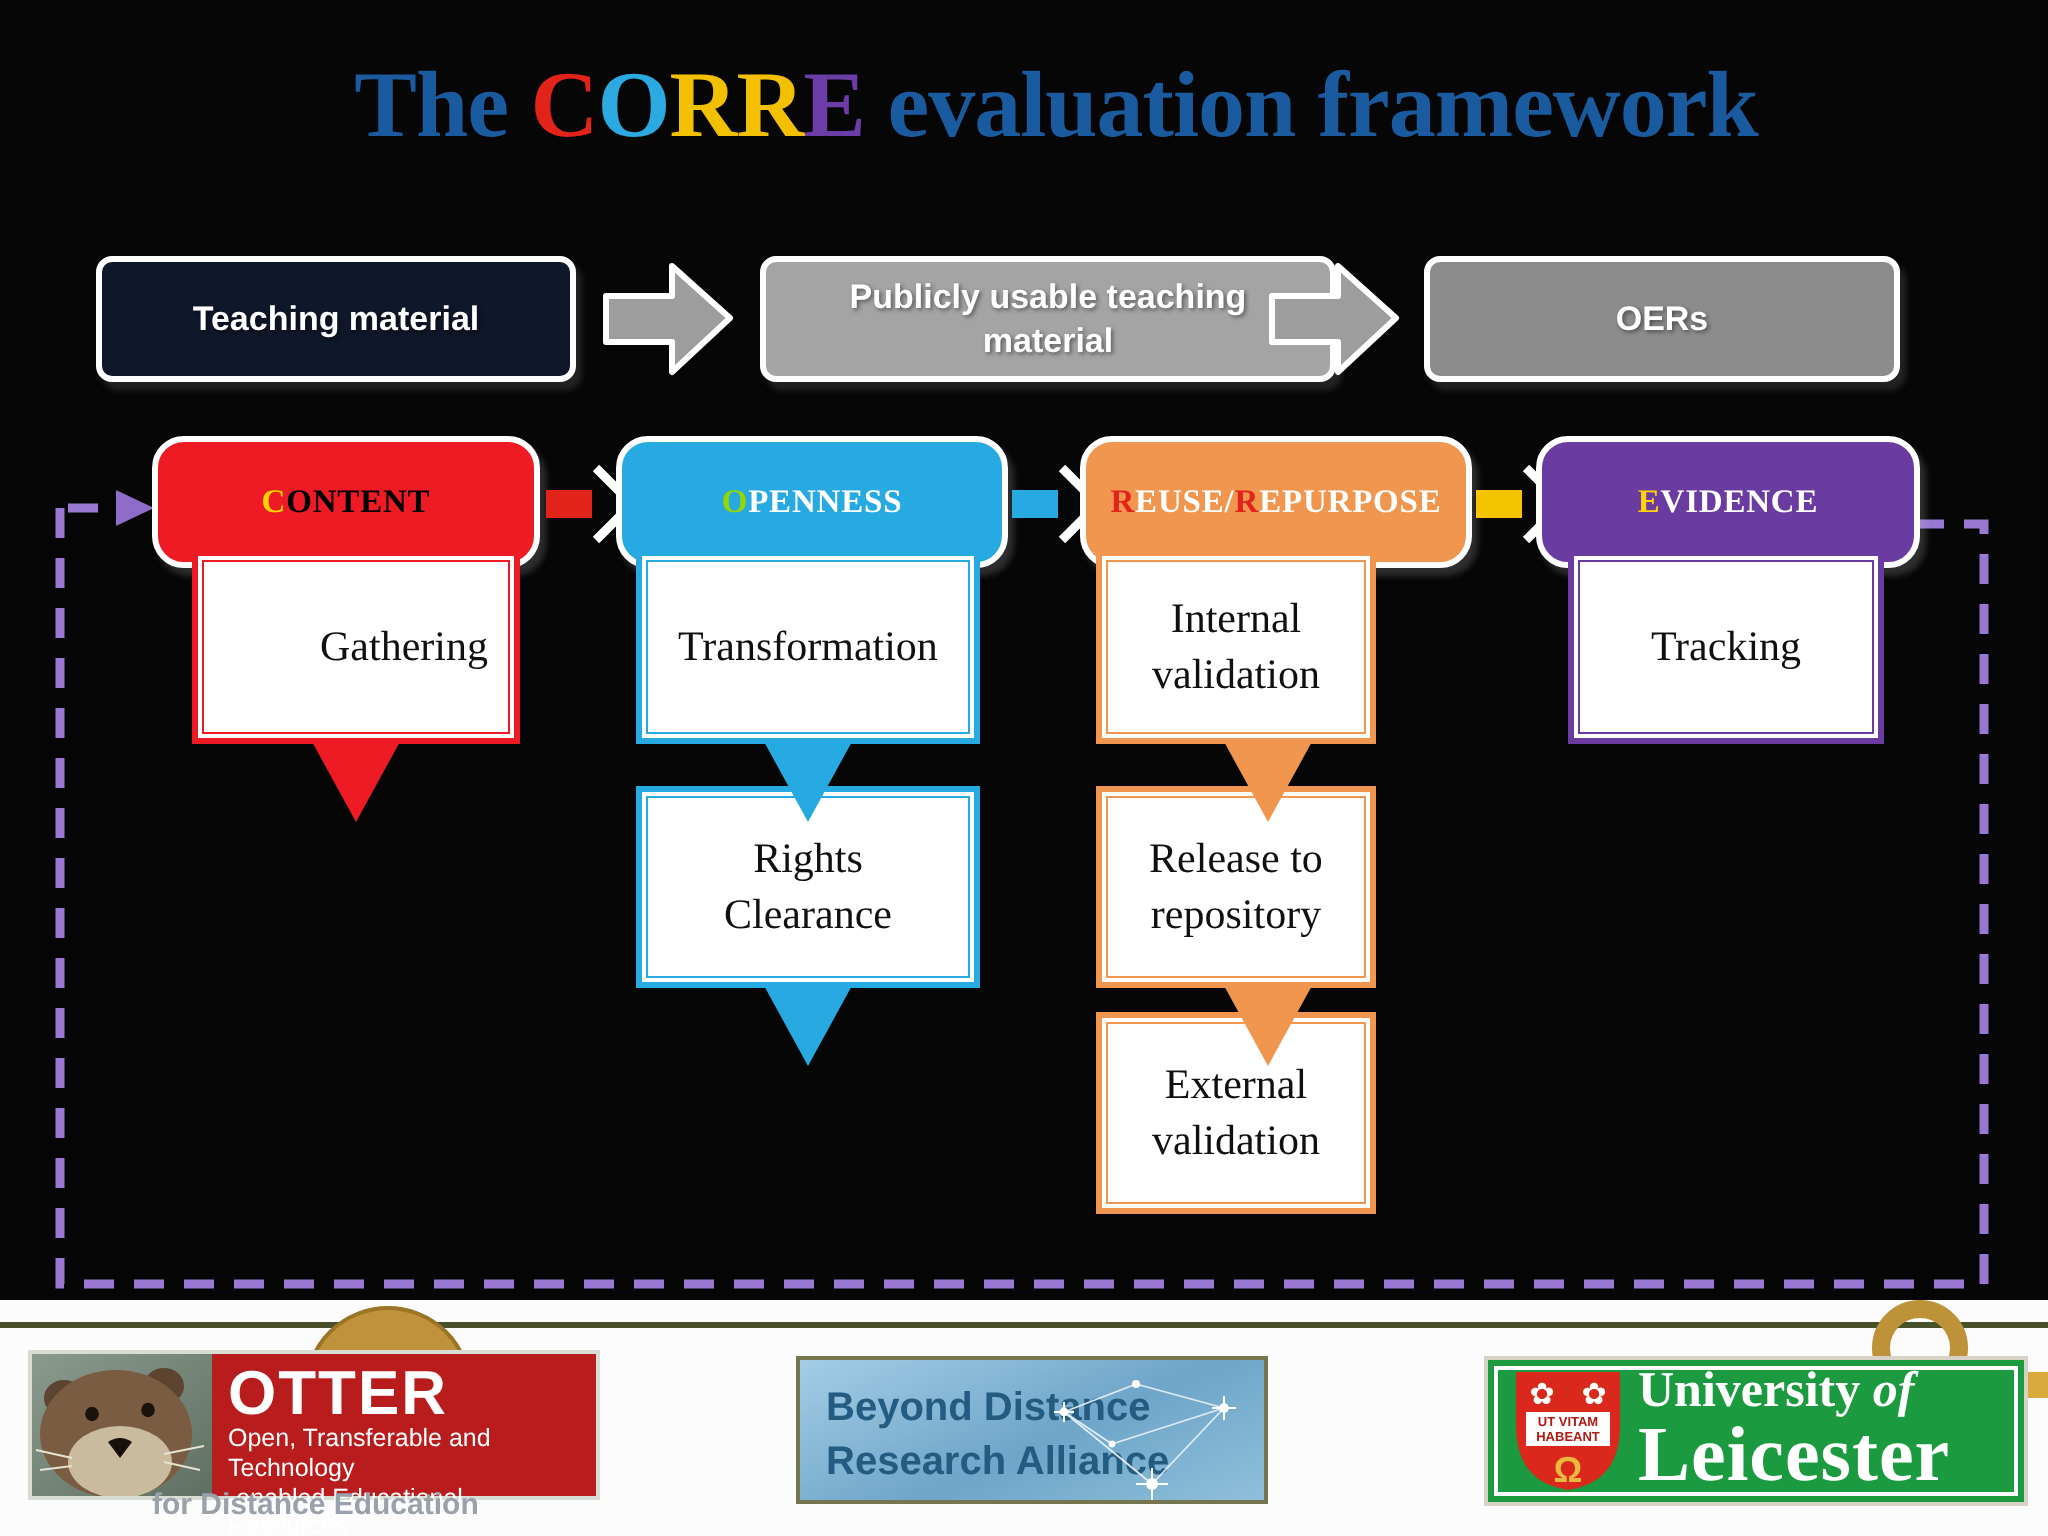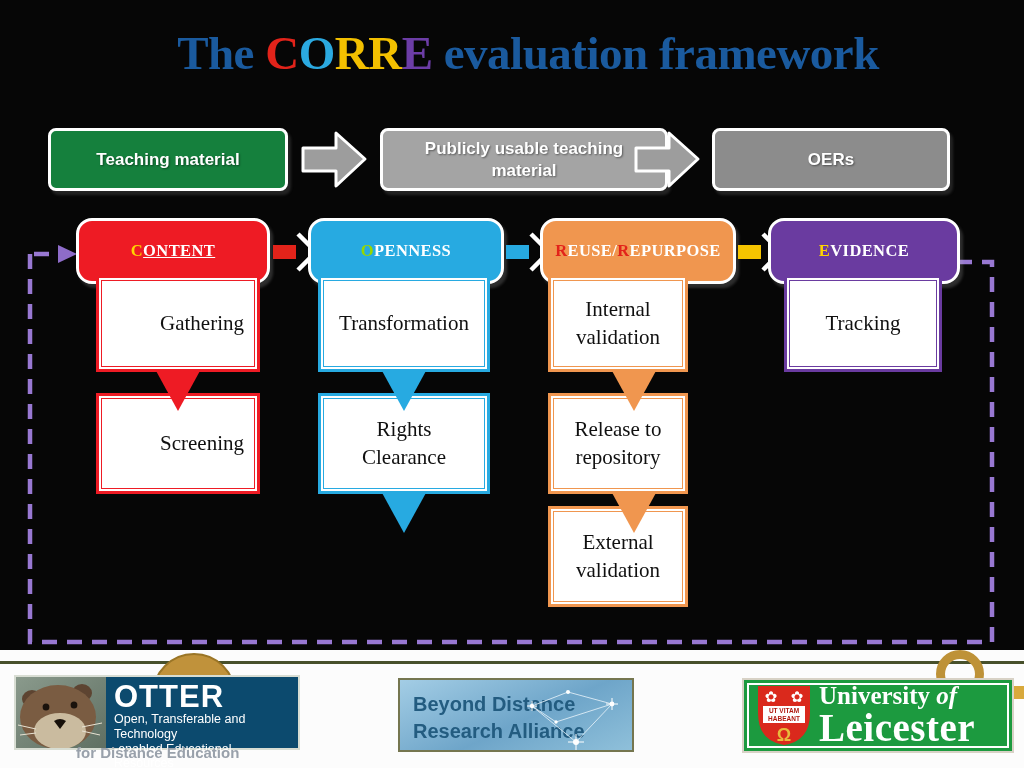--- a/index.html
+++ b/index.html
@@ -8,21 +8,21 @@
 
   
   .title{position:absolute;top:26px;left:0;width:100%;text-align:center;
          font-family:"Liberation Serif",serif;font-weight:bold;font-size:47px;letter-spacing:-0.5px;padding-left:16px;}
 
   
   .flowbox{position:absolute;top:128px;height:63px;box-sizing:border-box;border:3px solid #fff;border-radius:8px;
            display:flex;align-items:center;justify-content:center;text-align:center;color:#fff;font-weight:bold;
            font-size:17px;line-height:1.25;text-shadow:1px 1px 2px rgba(0,0,0,.45);
            box-shadow:3px 4px 3px rgba(170,170,170,.18);}
-  .fb1{left:48px;width:240px;background:#15803d;}
+  .fb1{left:48px;width:240px;background:#0f172a;}
   .fb2{left:380px;width:288px;background:#a4a4a4;}
   .fb3{left:712px;width:238px;background:#8c8c8c;}
   .flowarrow{position:absolute;top:130px;}
 
   
   .hdr{position:absolute;top:218px;height:66px;box-sizing:border-box;border:3px solid #fff;border-radius:16px;
        display:flex;align-items:center;justify-content:center;font-family:"Liberation Serif",serif;
        font-weight:bold;font-size:16.5px;letter-spacing:.4px;z-index:2;
        box-shadow:3px 4px 3px rgba(190,190,190,.22);}
   .h-content{left:76px;width:194px;background:#EE1B24;}
@@ -54,21 +54,21 @@
 
   
   .footer{position:absolute;left:0;top:650px;width:1024px;height:118px;background:#fcfcfc;}
   .footline{position:absolute;left:0;top:11px;width:100%;height:3px;background:#47502b;}
   .goldarc{position:absolute;left:152px;top:3px;width:84px;height:84px;border-radius:50%;
            background:#c0923b;border:2px solid #9a7526;box-sizing:border-box;z-index:1;}
   .goldring{position:absolute;left:936px;top:0px;width:48px;height:48px;border-radius:50%;
             border:9px solid #be9238;box-sizing:border-box;z-index:1;}
   .goldsliver{position:absolute;left:1014px;top:36px;width:10px;height:13px;background:#d8a93c;z-index:1;}
 
-  .otterbox{position:absolute;left:14px;top:25px;width:286px;height:75px;background:#0c4a6e;
+  .otterbox{position:absolute;left:14px;top:25px;width:286px;height:75px;background:#b91c1c;
             border:2px solid #d8ddd3;box-sizing:border-box;display:flex;z-index:2;}
   .otterimg{width:90px;height:100%;overflow:hidden;flex:none;}
   .ottertext{flex:1;color:#fff;padding:4px 6px 0 8px;}
   .ottertitle{font-size:31px;font-weight:bold;letter-spacing:1px;line-height:1.0;}
   .ottersub{font-size:12.5px;line-height:1.18;}
   .fordist{position:absolute;left:76px;top:94px;font-size:15px;font-weight:bold;color:#99a1ab;z-index:2;}
 
   .bdrabox{position:absolute;left:398px;top:28px;width:236px;height:74px;box-sizing:border-box;
            border:2px solid #75764f;background:linear-gradient(155deg,#a3cde5 0%,#6ea5c9 55%,#8fc0da 100%);
            z-index:2;}
@@ -101,21 +101,21 @@
   </div>
   <svg class="flowarrow" style="left:634px;" width="68" height="60">
     <polygon points="2,18 35,18 35,3 64,29 35,56 35,41 2,41" fill="#9d9d9d" stroke="#ffffff" stroke-width="3" stroke-linejoin="round"></polygon>
   </svg>
   <div class="flowbox fb3">
     <span>OERs</span>
   </div>
 
   <div class="hdr h-content">
       <span style="color: rgb(255, 212, 0);">C</span>
-      <span style="color: #ffffff; text-decoration: underline;">ONTENT</span>
+      <span style="color: #000000;">ONTENT</span>
     </div>
   <svg class="hdrarrow" style="left:270px;" width="50" height="44">
     <rect x="3" y="15" width="23" height="14" fill="#E2231A"></rect>
     <polyline points="28,4 46,22 28,40" fill="none" stroke="#ffffff" stroke-width="4.5"></polyline>
   </svg>
   <div class="hdr h-openness">
       <span style="color: rgb(151, 215, 0);">O</span>
       <span style="color: rgb(255, 255, 255);">PENNESS</span>
     </div>
   <svg class="hdrarrow" style="left:503px;" width="50" height="44">
@@ -134,23 +134,20 @@
   </svg>
   <div class="hdr h-evidence">
       <span style="color: rgb(255, 212, 0);">E</span>
       <span style="color: rgb(255, 255, 255);">VIDENCE</span>
     </div>
 
   <div class="pbox c1 r1 b-red">
     <span>Gathering</span>
   </div>
   <div class="tri tri-red t1 tc1"></div>
-  <div class="pbox c1 r2 b-red">
-    <span>Screening</span>
-  </div>
 
   <div class="pbox c2 r1 b-cyan">
     <span>Transformation</span>
   </div>
   <div class="tri tri-cyan t1 tc2"></div>
   <div class="pbox c2 r2 b-cyan">
     <span style="width:120px;">Rights Clearance</span>
   </div>
   <div class="tri tri-cyan t2 tc2"></div>
 

